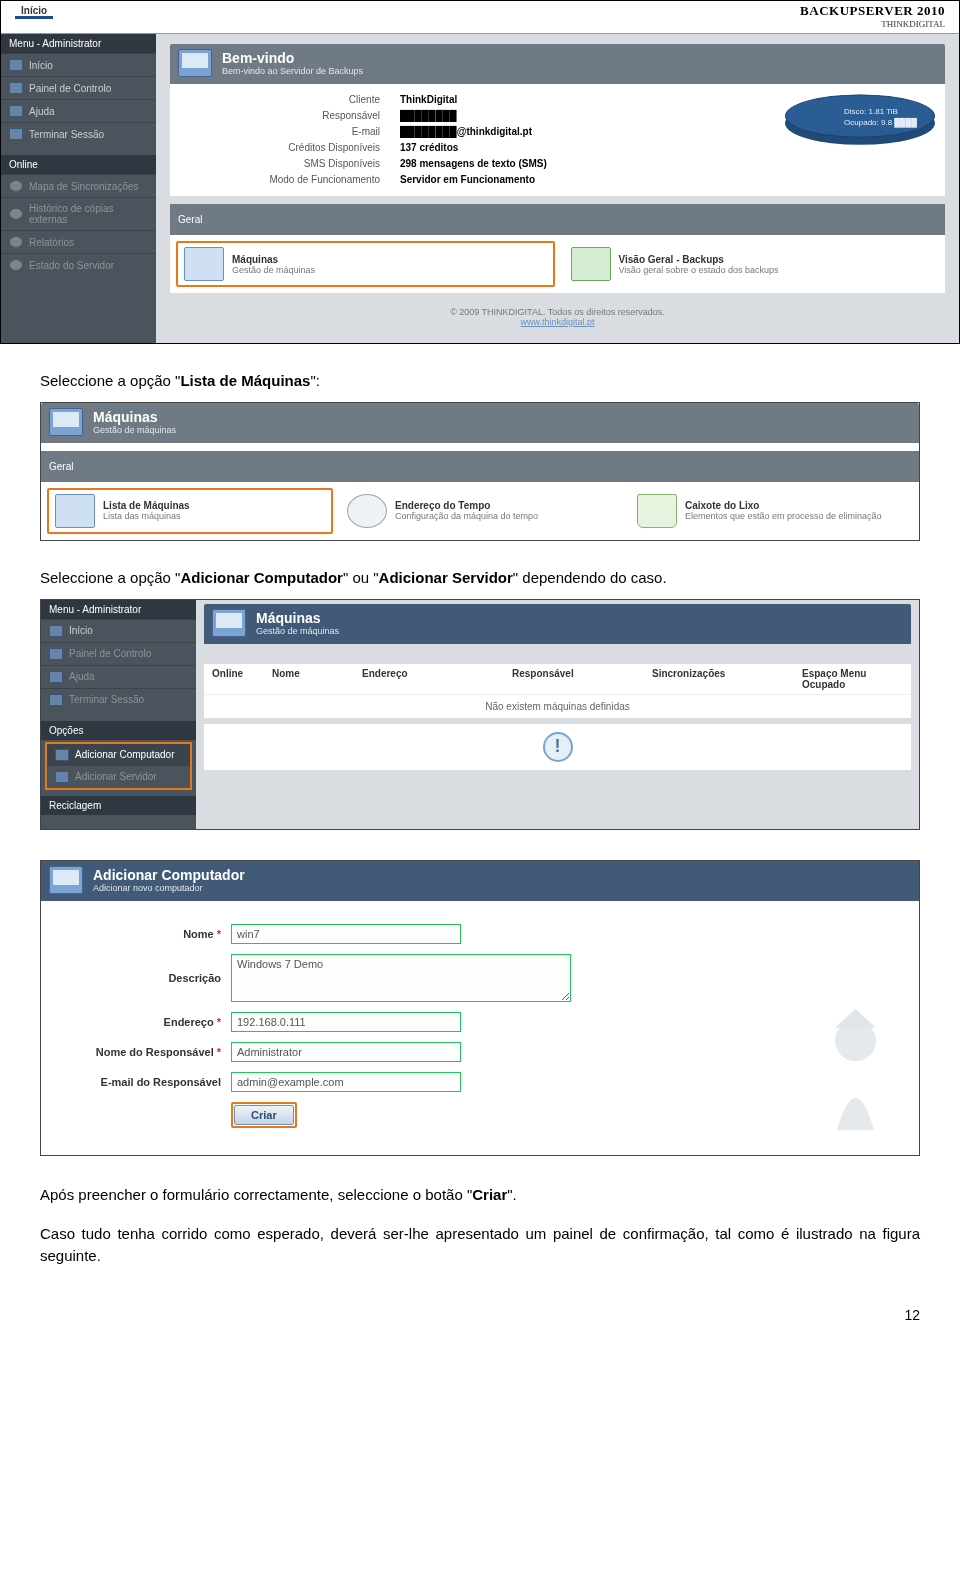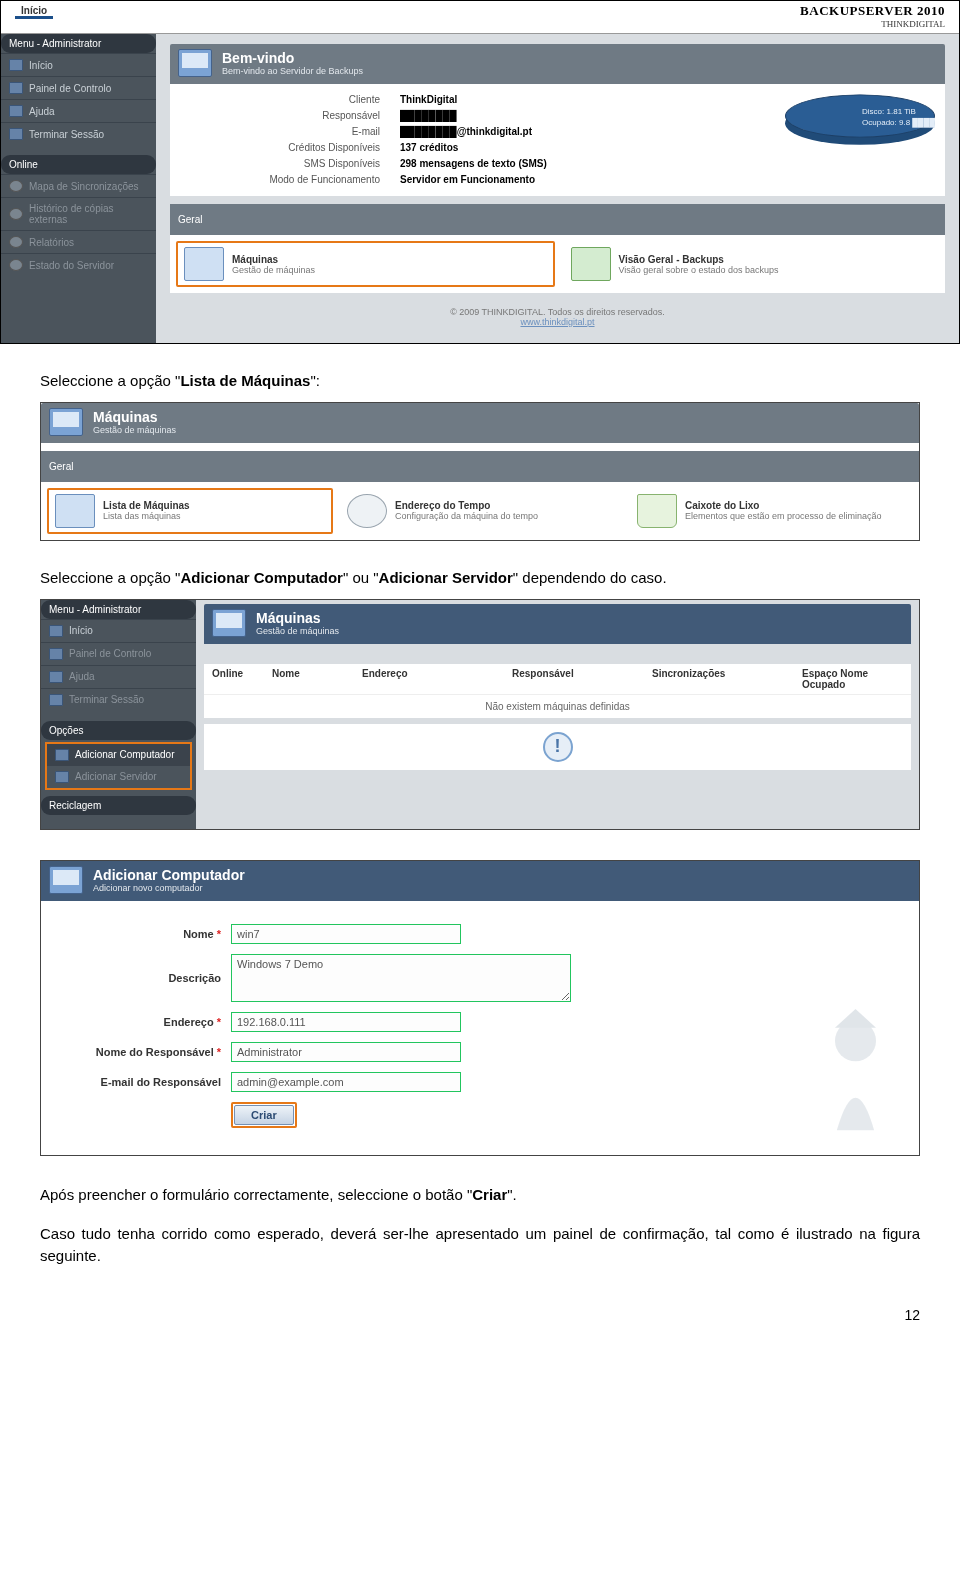--- a/index.html
+++ b/index.html
@@ -8,40 +8,40 @@
   
   .shot { border: 1px solid #000; margin: 0 0 18px 0; background: #fff; }
   .topbar { background: #fff; border-bottom: 1px solid #999; padding: 2px 14px 4px 14px; display: flex; align-items: flex-start; }
   .topbar .tab { font-size: 10px; color: #333; font-weight: bold; padding: 2px 6px 0 6px; border-bottom: 3px solid #1b4f8a; margin-right: auto; }
   .topbar .brand { text-align: right; }
   .topbar .brand .b1 { font-size: 13px; font-weight: bold; letter-spacing: .5px; color: #000; font-family: Georgia, serif; }
   .topbar .brand .b2 { font-size: 9px; color: #333; font-family: Georgia, serif; }
   
   .body1 { display: flex; background: #d9dde1; }
   .sidebar { width: 155px; background: #4b545c; color: #c9d0d6; font-size: 10px; }
-  .side-section { background: #2f3740; color: #fff; padding: 4px 8px; font-size: 10px; border-radius: 9px; }
+  .side-section { background: #2f3740; color: #fff; padding: 4px 8px; font-size: 10px; }
   .side-item { padding: 5px 8px 5px 8px; display:flex; align-items:center; gap:6px; border-top:1px solid #3a434c; }
   .side-item.dim { color: #8b939b; }
   .mini-ico { width:14px; height:12px; background:#6683a8; border:1px solid #3a5578; border-radius:1px; flex:0 0 14px; }
   .mini-ico.round { border-radius:50%; width:12px; height:12px; background:#7a858f; border-color:#555; }
   
   .content1 { flex:1; background:#d9dde1; padding: 10px 14px 6px 14px; }
   .panel-head { background:#6f7a84; color:#fff; border-radius:2px 2px 0 0; padding:5px 8px 7px 8px; display:flex; align-items:center; gap:10px; }
   .panel-head.blue { background:#415a78; }
   .panel-head .bigico { width:34px; height:28px; background:#7ba3d4; border:1px solid #44628b; border-radius:2px; flex:0 0 34px; position:relative; }
   .panel-head .bigico::after { content:""; position:absolute; inset:3px 3px 8px 3px; background:#dce9f7; }
   .panel-head h3 { font-size:14px; color:#fff; font-weight:bold; }
   .panel-head .sub { font-size:9px; color:#e2e7ec; }
   
   .info-row { background:#fff; padding:8px 10px 8px 50px; display:flex; gap:20px; }
   .info-labels { text-align:right; color:#555; font-size:10px; line-height:16px; width:160px; }
   .info-values { font-size:10px; font-weight:bold; line-height:16px; color:#000; }
   .diskchart { margin-left:auto; width:180px; height:62px; position:relative; }
   .disk { width:150px; height:48px; border-radius:50%; background:#2a5d94; border:1px solid #1c3f66; position:absolute; top:0; right:0; transform:scaleY(.9); box-shadow:0 8px 0 #204b78; }
-  .disk-label { position:absolute; right:0; top:14px; font-size:8px; color:#e3edf8; line-height:11px; text-align:left; }
+  .disk-label { position:absolute; right:18px; top:14px; font-size:8px; color:#e3edf8; line-height:11px; text-align:left; }
   
   .section-bar { background:#6f7a84; color:#fff; padding:10px 8px; font-size:10px; margin-top:8px; }
   .tiles { background:#fff; display:flex; padding:6px 6px; gap:10px; }
   .tile { flex:1; display:flex; align-items:center; gap:8px; padding:4px 6px; }
   .tile.hi { border:2px solid #e67817; border-radius:2px; }
   .tile-ico { width:40px; height:34px; background:#cfe0f3; border:1px solid #6a8fbd; border-radius:2px; position:relative; flex:0 0 40px; }
   .tile-ico.green { background:#d4ecd0; border-color:#6fa75e; }
   .tile-ico.bin { background:#e7f3de; border-color:#88b36f; border-radius:2px 2px 6px 6px; }
   .tile-ico.clock { border-radius:50%; background:#eef2f5; border-color:#9aa5af; }
   .tile-text .t1 { font-size:10px; font-weight:bold; color:#333; }
@@ -277,21 +277,21 @@
         <div class="sub">Gestão de máquinas</div>
       </div>
     </div>
     <div class="table3">
       <div class="thead">
         <div class="c1">Online</div>
         <div class="c2">Nome</div>
         <div class="c3">Endereço</div>
         <div class="c4">Responsável</div>
         <div class="c5">Sincronizações</div>
-        <div class="c6">Espaço Nome Ocupado</div>
+        <div class="c6">Espaço Menu Ocupado</div>
       </div>
       <div class="tempty">Não existem máquinas definidas</div>
     </div>
     <div class="alerttile">
       <div class="bang">!</div>
     </div>
   </div>
 </div>
 
 <div class="shot4">

